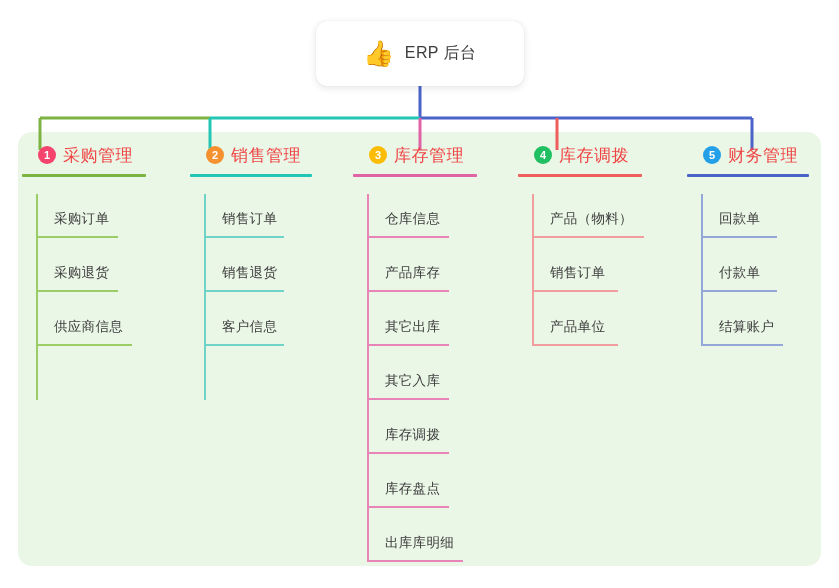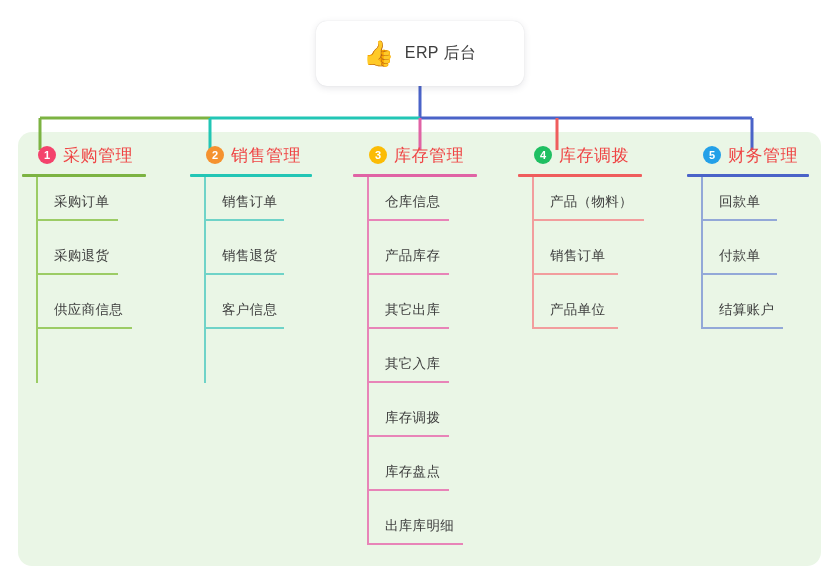--- a/index.html
+++ b/index.html
@@ -102,21 +102,21 @@
   }
   .branch-underline {
     height: 3px;
     border-radius: 1px;
     margin-top: 6px;
   }
 
   
   .children {
     position: relative;
-    margin-top: 0;
+    margin-top: 17px;
     font-family: Liberation Serif, serif;
   }
   .child-item {
     position: relative;
     height: 54px;
   }
   .child-label {
     position: absolute;
     left: 32px;
     top: 16px;

